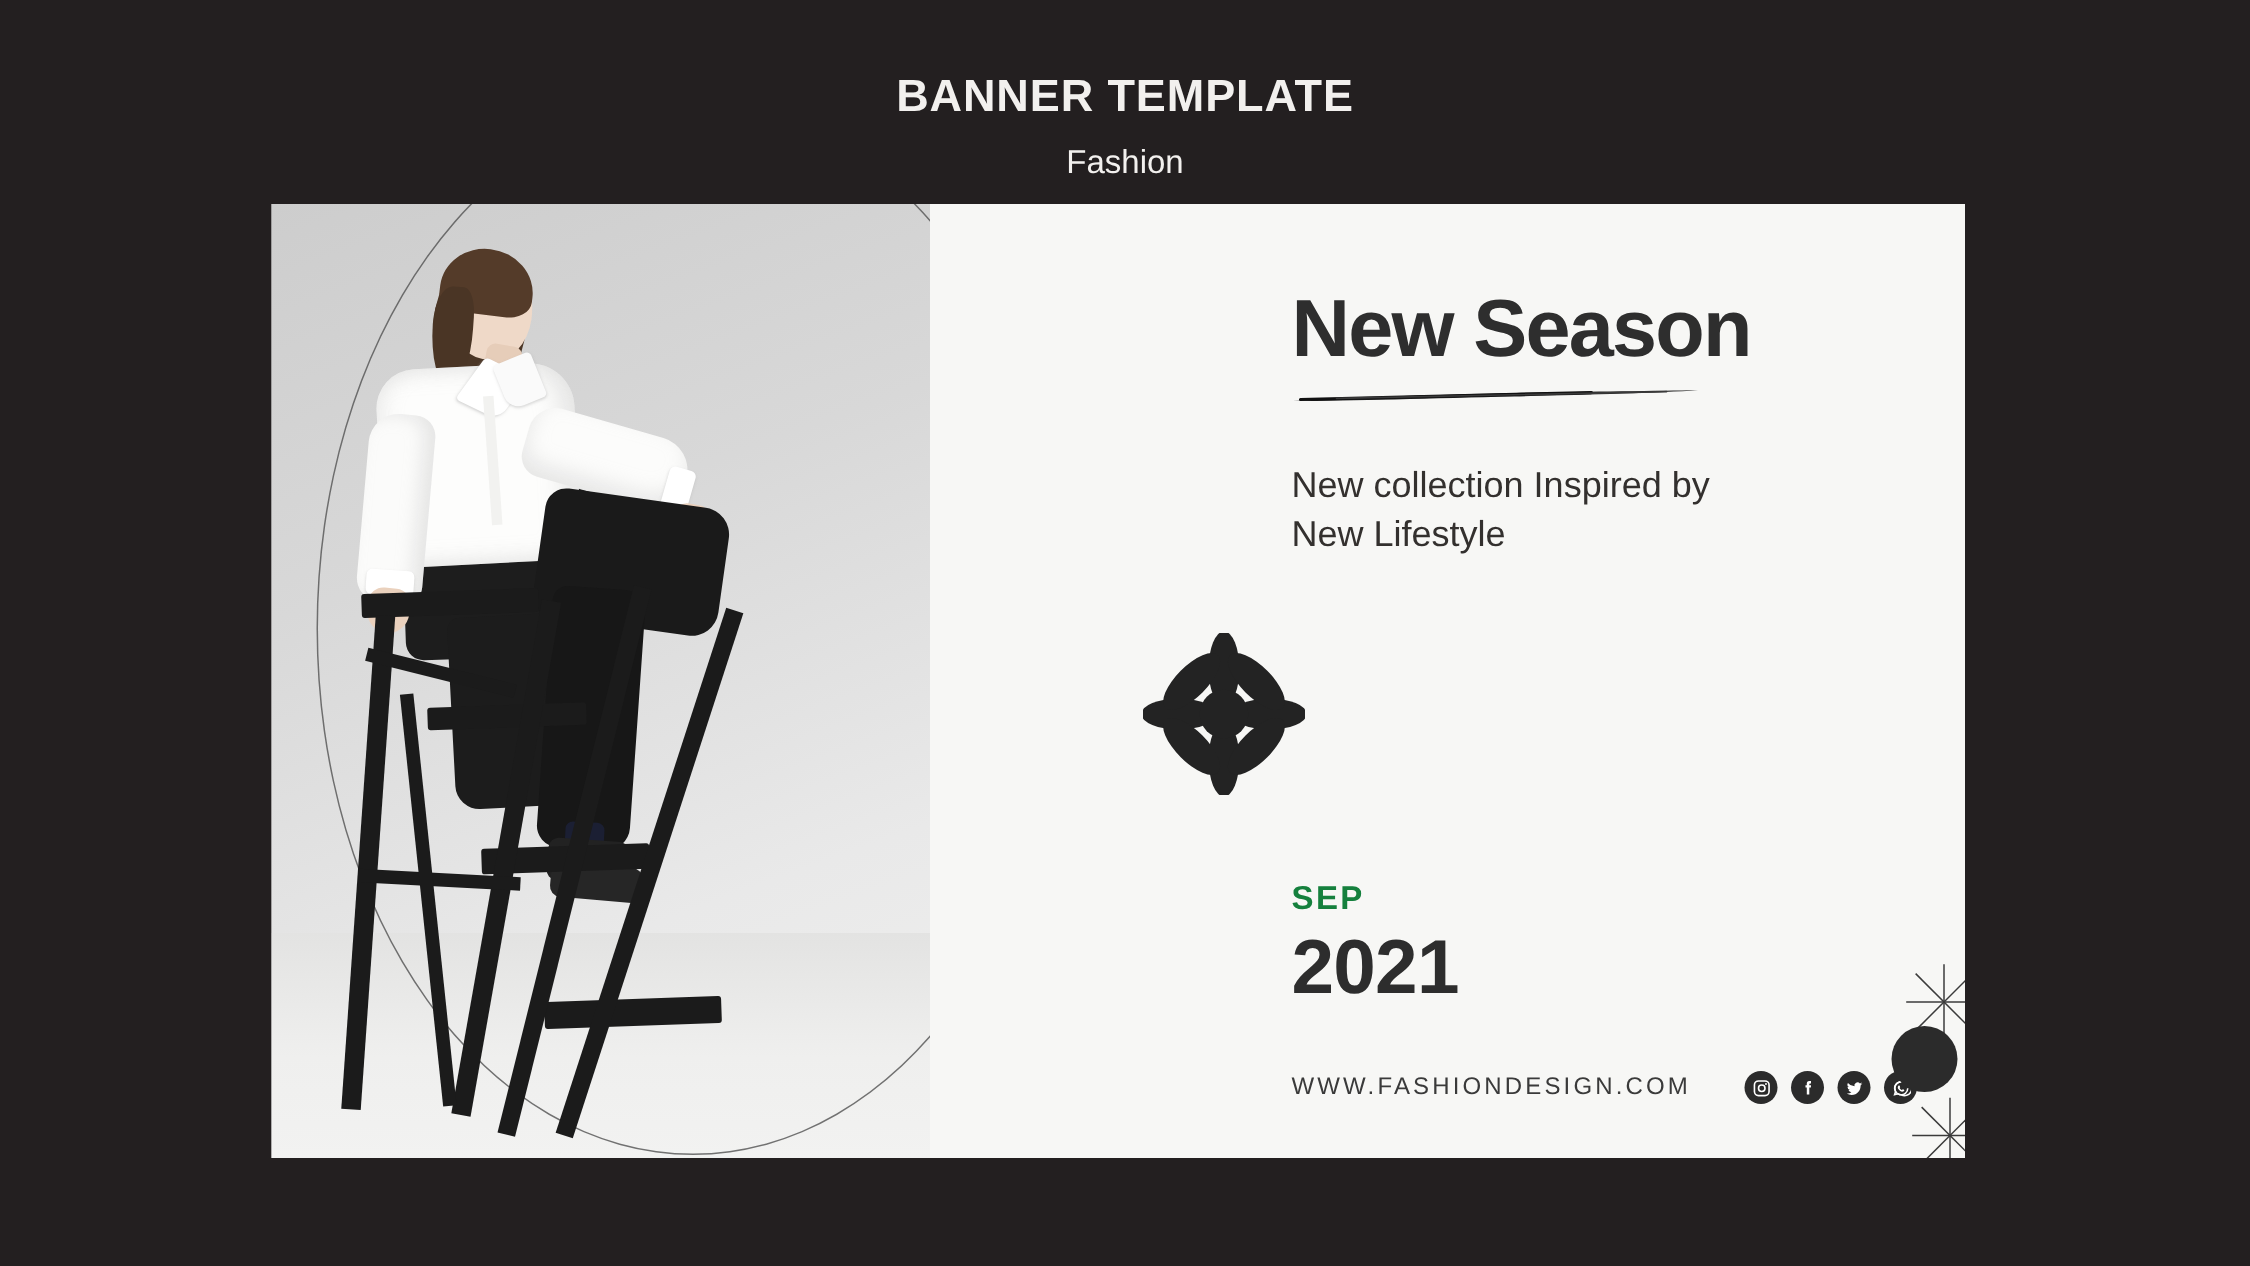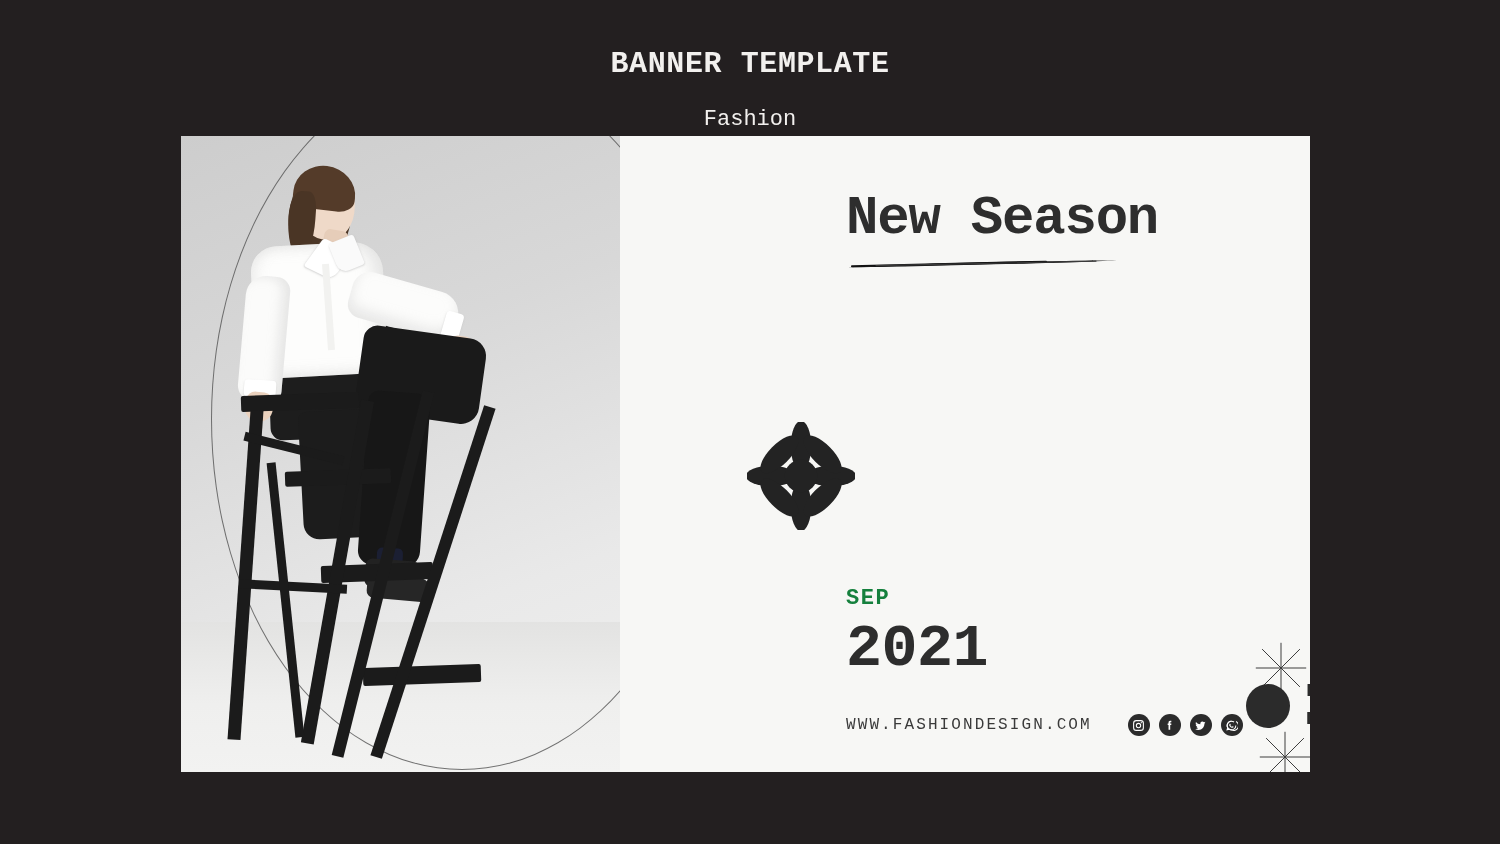--- a/index.html
+++ b/index.html
@@ -13,42 +13,41 @@
     overflow: hidden;
     font-family: "Liberation Sans", sans-serif;
     -webkit-font-smoothing: antialiased;
   }
 
   #stage {
     position: relative;
     width: 1500px;
     height: 844px;
     background: #231f20;
-    font-family: Liberation Mono, monospace;
   }
 
   
   .header {
     position: absolute;
     left: 0;
     top: 0;
     width: 1500px;
     text-align: center;
   }
   .header-title {
     margin: 0;
     padding-top: 48px;
     font-size: 30px;
     font-weight: bold;
     letter-spacing: 0.6px;
     color: #f2f0ee;
     line-height: 1.1;
   }
   .header-subtitle {
-    margin: 16px;
+    margin: 4px;
     padding-top: 11px;
     font-size: 22px;
     font-weight: normal;
     color: #f2f0ee;
     line-height: 1.1;
   }
 
   
   .card {
     position: absolute;
@@ -242,21 +241,21 @@
   .lad-step-2 { left: 104px; top: 334px; width: 106px; height: 15px; border-radius: 2px; transform: rotate(-2deg); }
   .lad-step-3 { left: 140px; top: 428px; width: 112px; height: 17px; border-radius: 2px; transform: rotate(-2deg); }
   .lad-step-4 { left: 182px; top: 530px; width: 118px; height: 18px; border-radius: 2px; transform: rotate(-2deg); }
   .lad-brace-1 { left: 62px; top: 308px; width: 102px; height: 9px; transform: rotate(14deg); }
   .lad-brace-2 { left: 58px; top: 446px; width: 108px; height: 9px; transform: rotate(3deg); }
   .lad-brace-3 { left: 100px; top: 326px; width: 9px; height: 276px; transform: rotate(-6deg); }
 
   
   .content {
     position: absolute;
-    left: 439px;
+    left: 454px;
     top: 0;
     width: 690px;
     height: 508px;
   }
 
   .headline {
     position: absolute;
     left: 226px;
     top: 56px;
     margin: 0;
@@ -295,21 +294,21 @@
     margin: 0;
     font-size: 22px;
     font-weight: bold;
     letter-spacing: 1.6px;
     color: #15803d;
     line-height: 1;
   }
   .date-year {
     margin: 0;
     padding-top: 9px;
-    font-size: 60px;
+    font-size: 51px;
     font-weight: bold;
     letter-spacing: -0.5px;
     color: #2d2d2d;
     line-height: 1;
   }
 
   .footer-row {
     position: absolute;
     left: 226px;
     top: 578px;
@@ -444,20 +443,22 @@
     <div class="content">
 
       <h2 class="headline">New Season</h2>
 
       <svg class="brushstroke" viewBox="0 0 273 12">
         <path d="M1 9.4 C 40 7.2, 96 5.0, 150 4.0 C 198 3.1, 244 2.6, 271 2.2 C 244 4.0, 196 5.2, 148 6.3 C 95 7.6, 40 9.1, 1 9.4 Z" fill="#242424"></path>
         <path d="M6 8.3 C 60 6.6, 130 4.8, 200 3.7" stroke="#111" stroke-width="2.1" fill="none" stroke-linecap="round"></path>
         <path d="M30 7.6 C 90 6.1, 170 4.4, 250 3.1" stroke="#3a3a3a" stroke-width="1.1" fill="none" stroke-linecap="round"></path>
       </svg>
 
+      <p class="subhead">New collection Inspired by
+New Lifestyle</p>
 
       <svg class="flower" viewBox="0 0 100 100">
         <g fill="#232323">
           <ellipse cx="50" cy="22" rx="9.5" ry="23"></ellipse>
           <ellipse cx="50" cy="78" rx="9.5" ry="23"></ellipse>
           <ellipse cx="22" cy="50" rx="23" ry="9.5"></ellipse>
           <ellipse cx="78" cy="50" rx="23" ry="9.5"></ellipse>
           <ellipse cx="30" cy="30" rx="9.5" ry="23" transform="rotate(45 30 30)"></ellipse>
           <ellipse cx="70" cy="70" rx="9.5" ry="23" transform="rotate(45 70 70)"></ellipse>
           <ellipse cx="70" cy="30" rx="23" ry="9.5" transform="rotate(45 70 30)"></ellipse>

